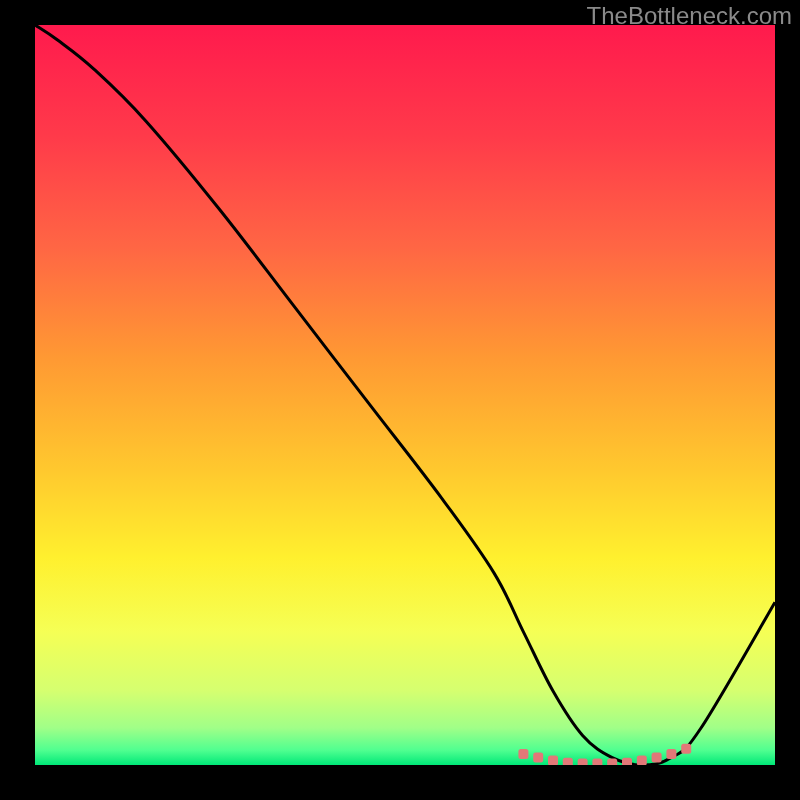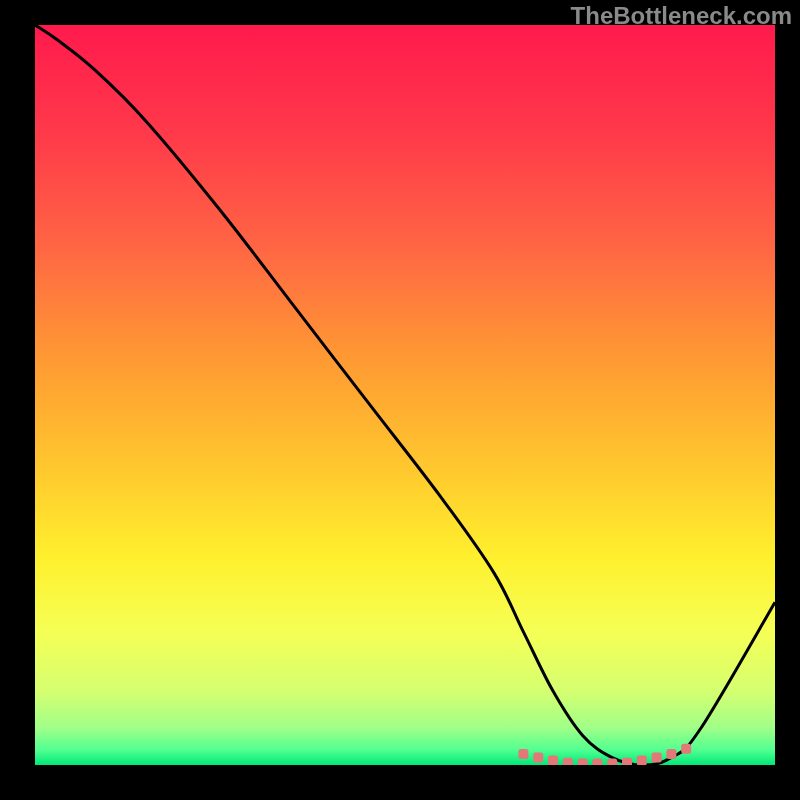--- a/index.html
+++ b/index.html
@@ -9,21 +9,21 @@
     width: 800px;
     height: 800px;
     background: #000;
   }
   .watermark {
     position: absolute;
     top: 2px;
     right: 8px;
     font-family: Arial, sans-serif;
     font-size: 24px;
-    font-weight: bold;
+    font-weight: normal;
     color: #8a8a8a;
     z-index: 10;
   }
   .plot-area {
     position: absolute;
     left: 35px;
     top: 25px;
     width: 740px;
     height: 740px;
   }

